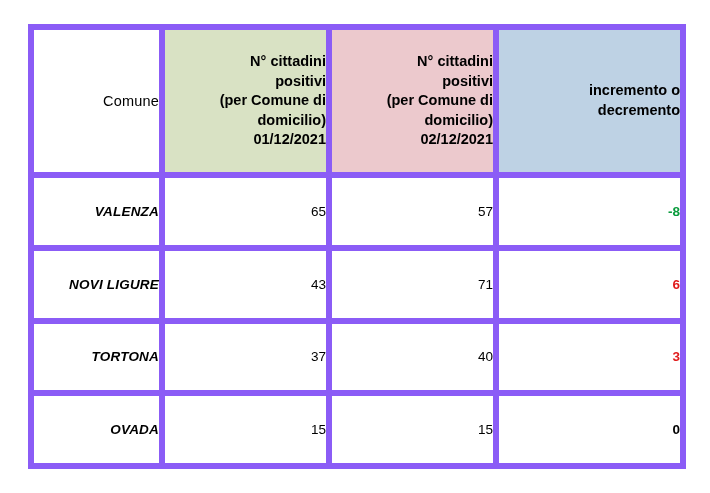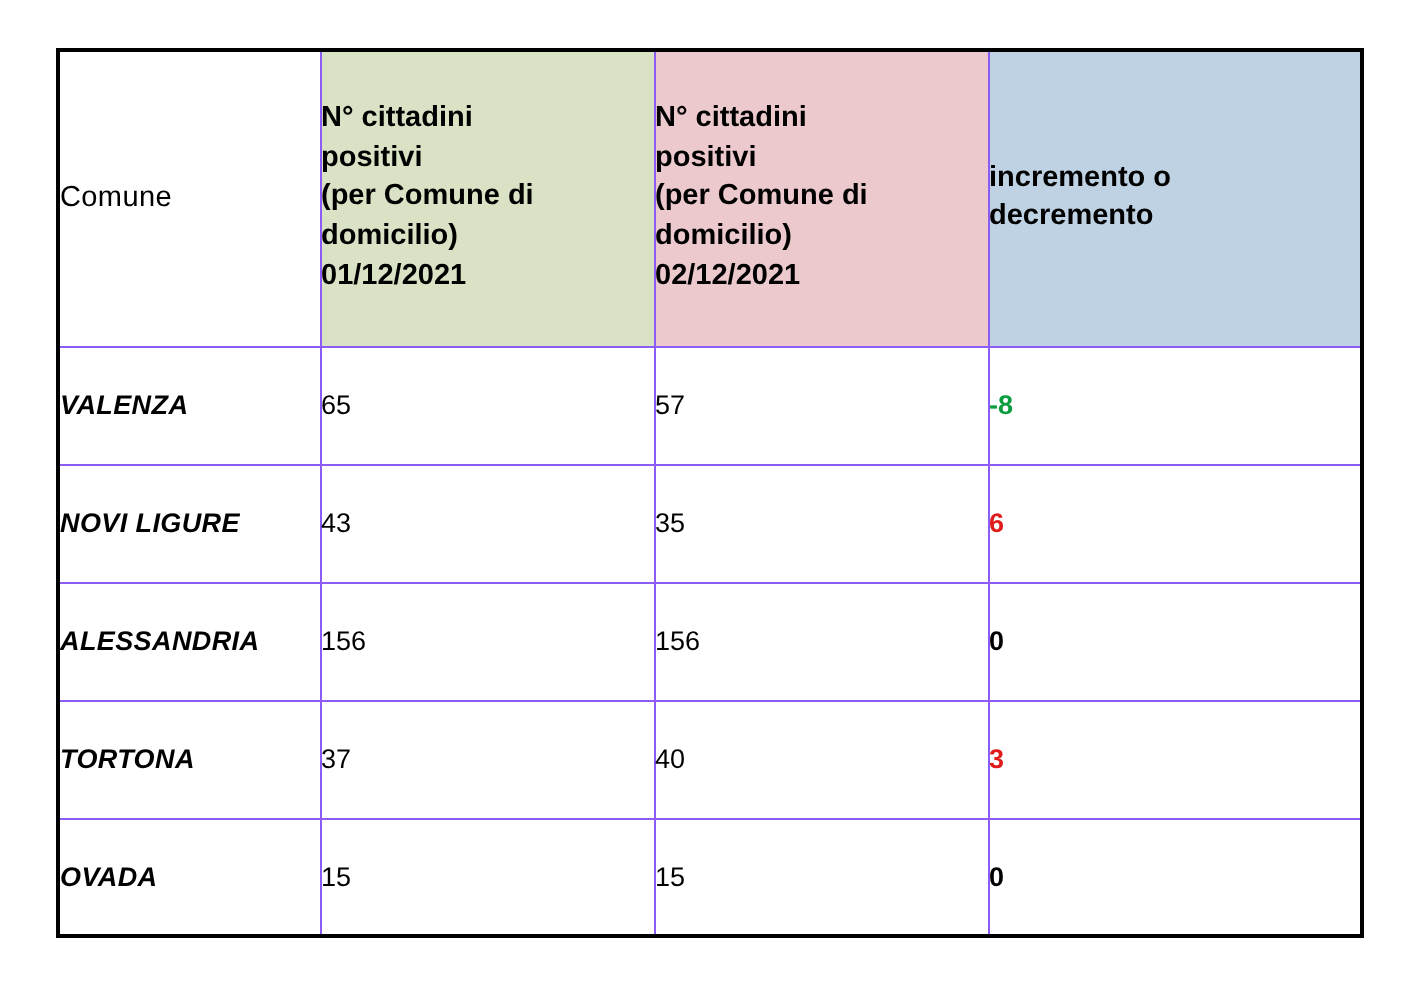--- a/index.html
+++ b/index.html
@@ -31,22 +31,22 @@
   }
   table.data-table {
     border-collapse: collapse;
     table-layout: fixed;
     width: 654px;
     height: 445px;
     border: 2px solid #000000;
   }
   table.data-table td,
   table.data-table th {
-    border: 1px solid #8b5cf6;
-    text-align: left;
+    border: 6px solid #8b5cf6;
+    text-align: right;
     vertical-align: middle;
     padding: 0 0;
   }
   col.c-comune { width: 131px; }
   col.c-col1   { width: 167px; }
   col.c-col2   { width: 167px; }
   col.c-col3   { width: 187px; }
 
   thead tr { height: 148px; }
   tbody tr { height: 42.4px; }
@@ -135,28 +135,22 @@
       <tbody>
         <tr>
           <td class="cell-comune">VALENZA</td>
           <td class="cell-num">65</td>
           <td class="cell-num">57</td>
           <td class="cell-delta delta-neg">-8</td>
         </tr>
         <tr>
           <td class="cell-comune">NOVI LIGURE</td>
           <td class="cell-num">43</td>
-          <td class="cell-num">35</td>
+          <td class="cell-num">71</td>
           <td class="cell-delta delta-pos">6</td>
-        </tr>
-        <tr>
-          <td class="cell-comune">ALESSANDRIA</td>
-          <td class="cell-num">156</td>
-          <td class="cell-num">156</td>
-          <td class="cell-delta delta-zero">0</td>
         </tr>
         <tr>
           <td class="cell-comune">TORTONA</td>
           <td class="cell-num">37</td>
           <td class="cell-num">40</td>
           <td class="cell-delta delta-pos">3</td>
         </tr>
         <tr>
           <td class="cell-comune">OVADA</td>
           <td class="cell-num">15</td>

